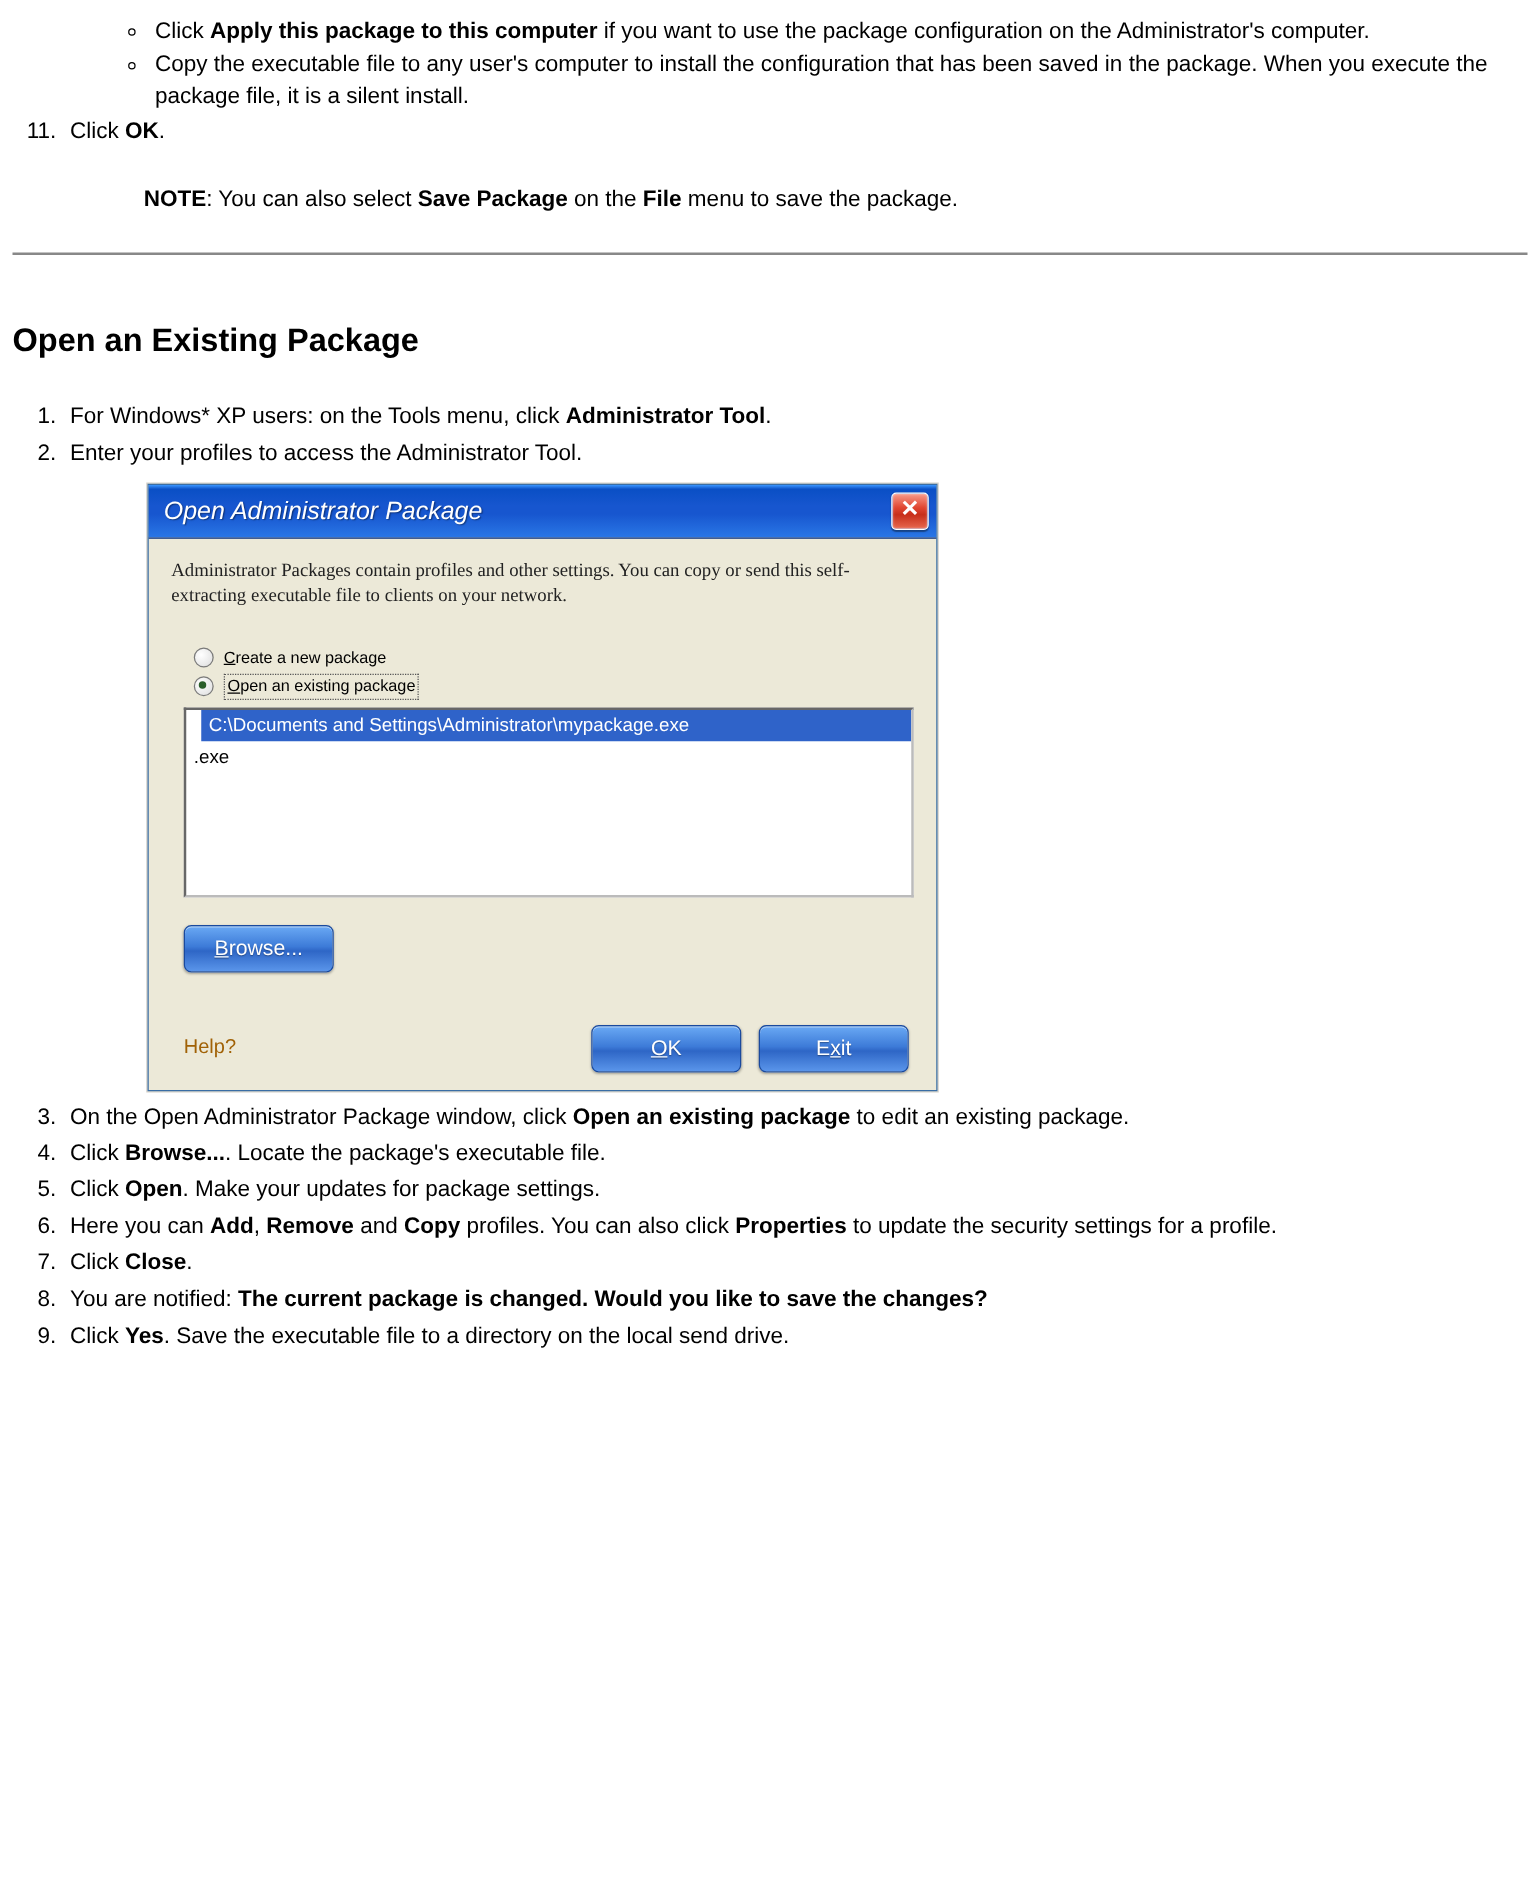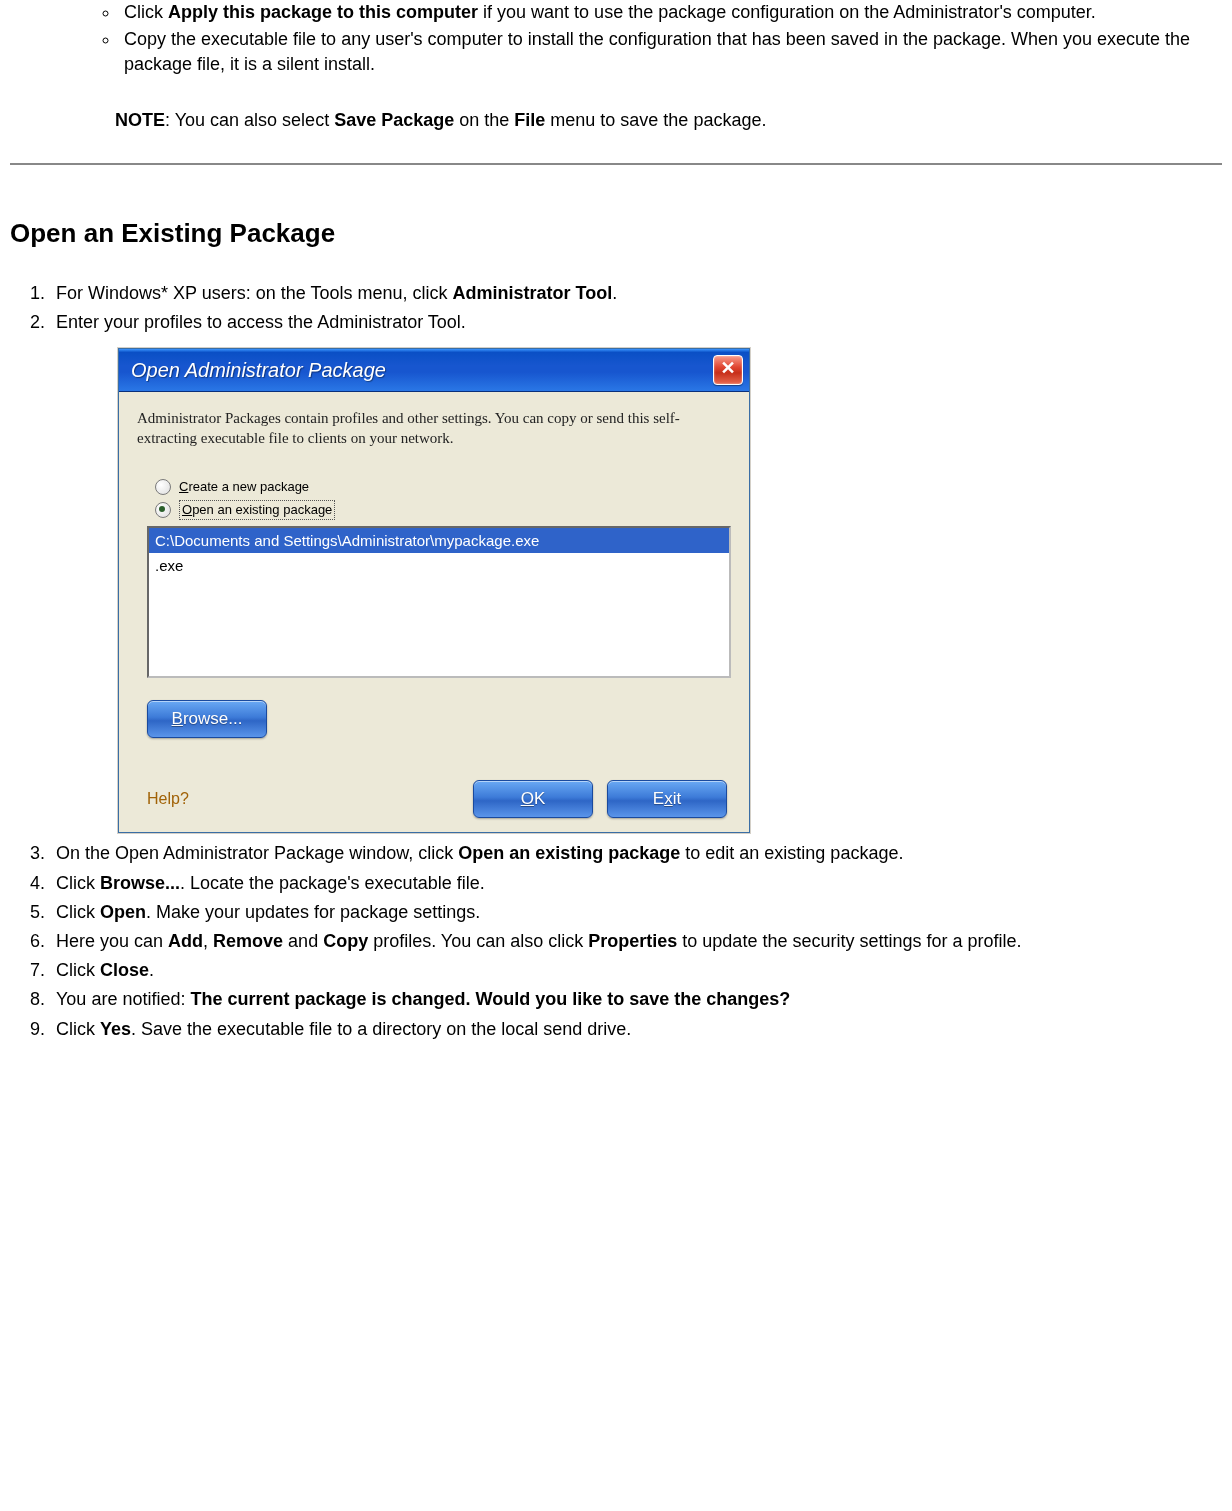--- a/index.html
+++ b/index.html
@@ -7,21 +7,21 @@
     font-size: 18px;
     line-height: 1.4;
     margin: 0;
     padding: 0;
     background: #fff;
     color: #000;
   }
   .page {
     width: 1232px;
     box-sizing: border-box;
-    padding: 0 10px 40px 10px;
+    padding: 12px 10px 40px 10px;
   }
   ul.sublist {
     list-style-type: circle;
     margin: 0 0 0 110px;
     padding: 0;
   }
   ul.sublist li {
     margin: 0 0 2px 0;
     padding-left: 4px;
   }
@@ -135,20 +135,21 @@
     height: 148px;
     overflow: hidden;
   }
   .xp-listbox-row {
     padding: 2px 6px;
     font-size: 15px;
   }
   .xp-listbox-row.selected {
     background: #2f63c9;
     color: #fff;
+    margin-left: 12px;
   }
   .xp-button {
     display: inline-flex;
     align-items: center;
     justify-content: center;
     min-width: 118px;
     height: 36px;
     border: 1px solid #1a4a9e;
     border-radius: 6px;
     background: linear-gradient(to bottom, #6aa9f4 0%, #3d7bd8 45%, #2e66c6 55%, #5a95ea 100%);
@@ -186,20 +187,25 @@
 
   <ul class="sublist">
     <li>
       <span>Click </span><b>Apply this package to this computer</b><span> if you want to use the package configuration on the Administrator's computer.</span>
     </li>
     <li>
       <span>Copy the executable file to any user's computer to install the configuration that has been saved in the package. When you execute the package file, it is a silent install.</span>
     </li>
   </ul>
 
+  <ol class="mainlist" start="11">
+    <li>
+      <span>Click </span><b>OK</b><span>.</span>
+    </li>
+  </ol>
 
   <div class="note-block">
     <b>NOTE</b><span>: You can also select </span><b>Save Package</b><span> on the </span><b>File</b><span> menu to save the package.</span>
   </div>
 
   <hr class="sep">
 
   <h2 class="section">Open an Existing Package</h2>
 
   <ol class="mainlist">

